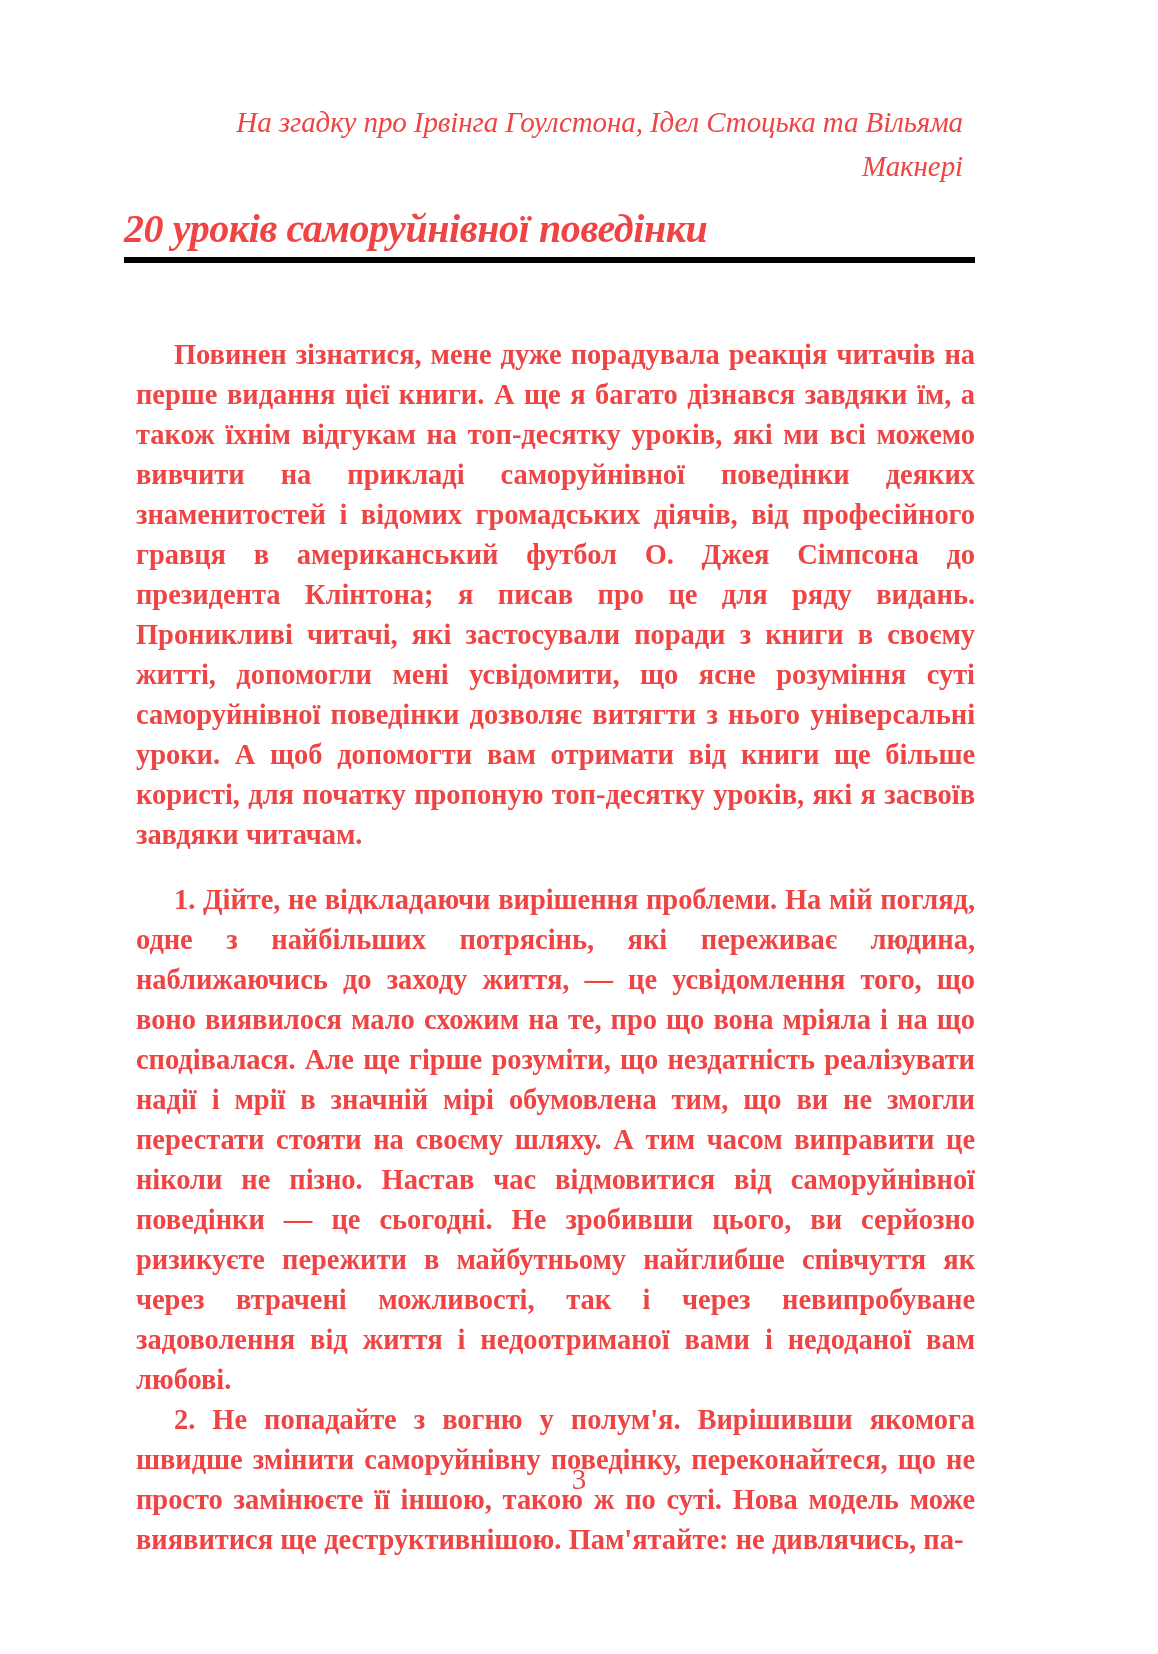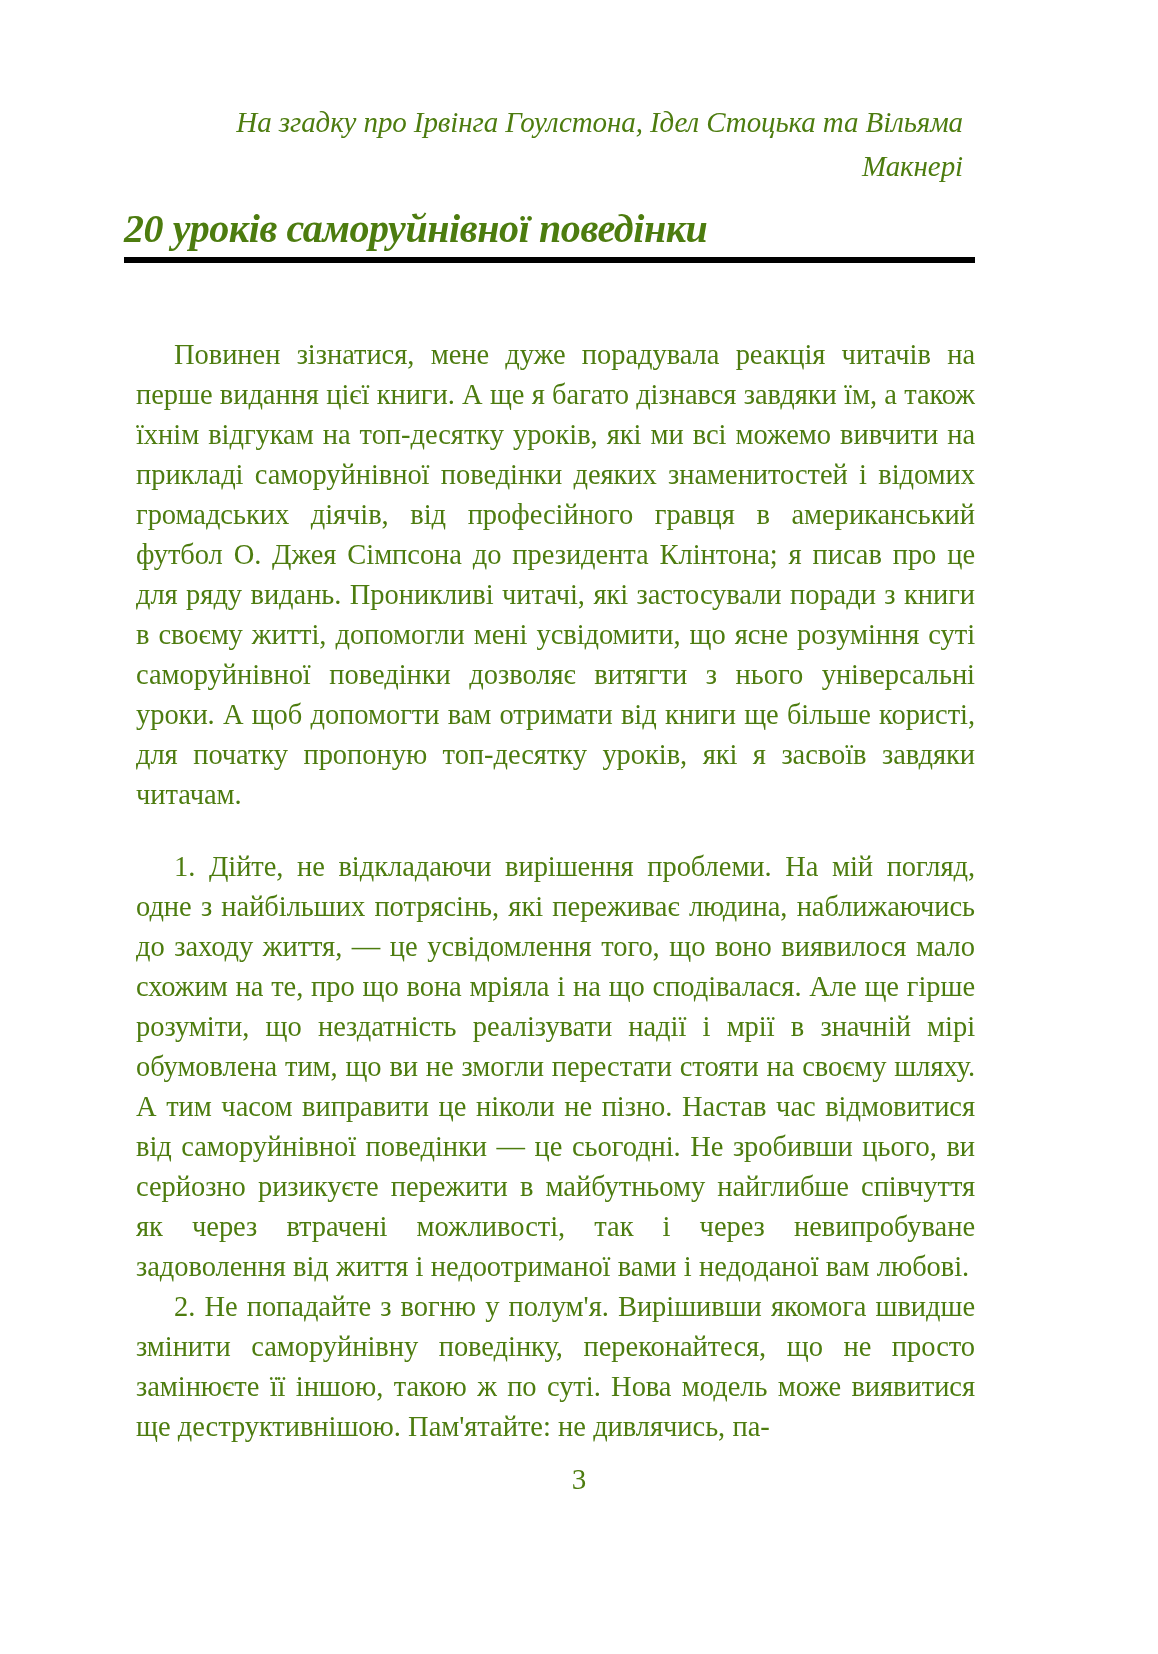--- a/index.html
+++ b/index.html
@@ -8,21 +8,21 @@
     padding: 0;
     background: #ffffff;
   }
 
   .page {
     position: relative;
     width: 1158px;
     height: 1654px;
     margin: 0 auto;
     background: #ffffff;
-    color: #4d7c0f;
+    color: #ef4444;
     font-family: "Liberation Serif", "DejaVu Serif", serif;
     overflow: hidden;
     box-sizing: border-box;
   }
 
   
   .dedication {
     position: absolute;
     left: 222px;
     top: 100px;
@@ -69,24 +69,25 @@
   .para {
     margin: 0;
     text-align: justify;
     text-justify: inter-word;
     font-size: 28.5px;
     line-height: 40px;
     letter-spacing: -0.05px;
     word-spacing: 0.2px;
     text-indent: 38px;
     hyphens: manual;
+    font-weight: bold;
   }
 
   .para.gap-before {
-    margin-top: 32px;
+    margin-top: 25px;
   }
 
   
   .para:last-child {
     text-align-last: left;
   }
 
   
   .folio {
     position: absolute;

